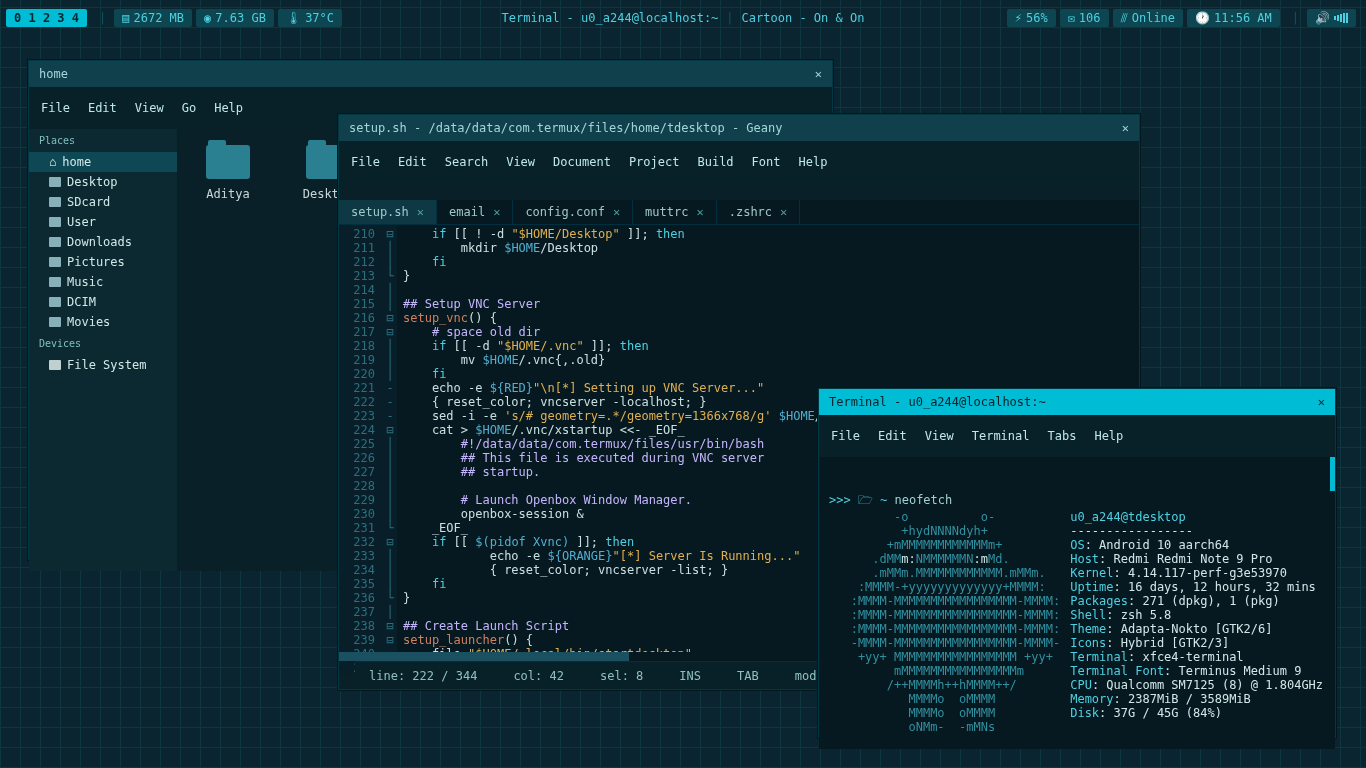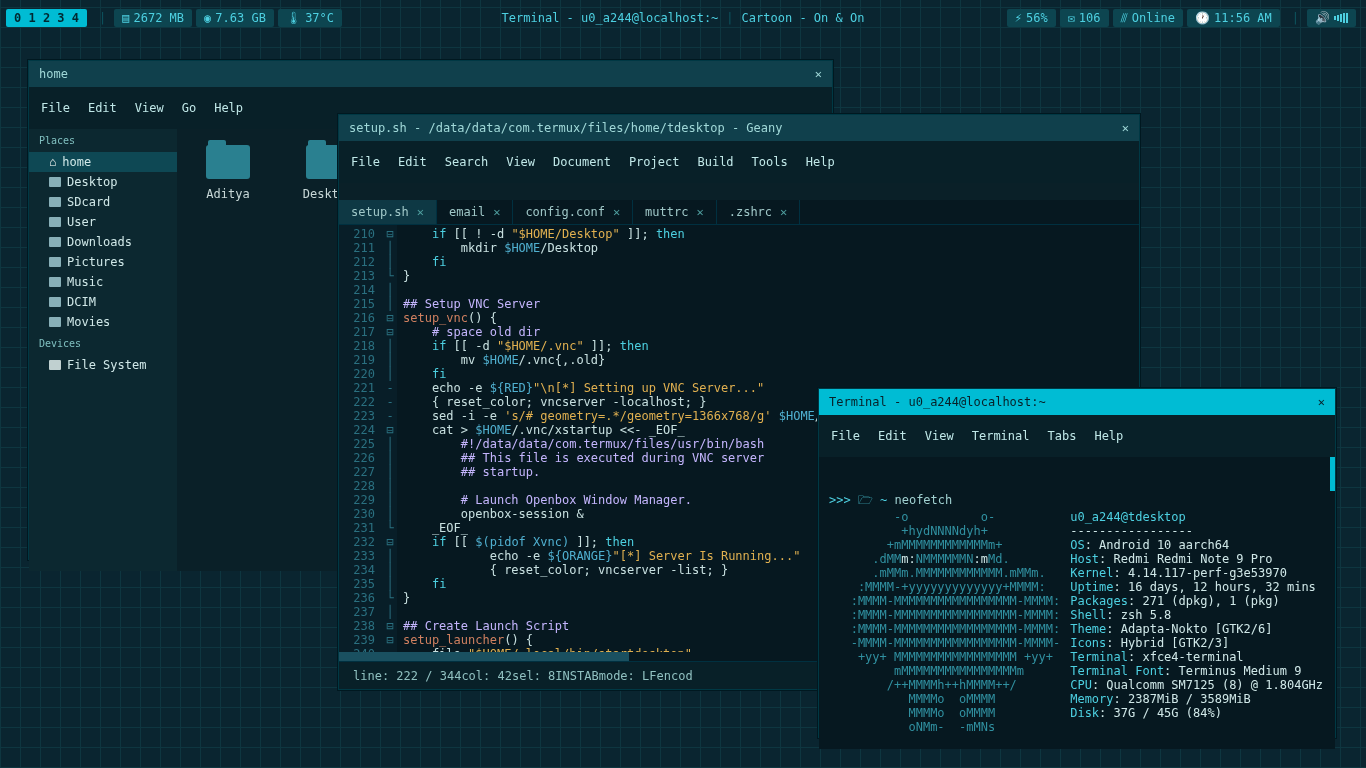--- a/index.html
+++ b/index.html
@@ -39,21 +39,21 @@
 .geany { left: 338px; top: 114px; width: 802px; height: 576px; }
 .tabs { display: flex; background: #061820; border-bottom: 1px solid #003040; margin-top: 17px; }
 .tab { display: flex; align-items: center; gap: 8px; padding: 5px 12px; color: #a0c8c8; cursor: pointer; font-size: 11px; border-right: 1px solid #003040; }
 .tab.active { background: #0e3844; }
 .tab-x { color: #50a0a0; cursor: pointer; }
 .editor { display: flex; height: 450px; background: #061820; overflow: hidden; font-size: 11px; line-height: 14px; }
 .gutter { width: 44px; text-align: right; padding: 2px 8px 2px 2px; color: #2a7080; background: #081e28; }
 .fold { width: 14px; background: #081e28; color: #2a7080; padding: 2px 0; text-align: center; }
 .code { flex: 1; padding: 2px 6px; color: #c8e0e0; white-space: pre; overflow: hidden; }
 .kw { color: #4dd0e1; } .str { color: #e0b050; } .cmt { color: #c4b5fd; } .fn { color: #d08060; } .var { color: #50b0d0; }
-.statusbar { position: absolute; bottom: 0; left: 0; right: 0; height: 28px; display: flex; align-items: center; padding: 0 14px; background: #082028; color: #90c0c0; font-size: 11px; border-top: 1px solid #003040; }
+.statusbar { position: absolute; bottom: 0; left: 16px; right: 0; height: 28px; display: flex; align-items: center; gap: 36px; padding: 0 14px; background: #082028; color: #90c0c0; font-size: 11px; border-top: 1px solid #003040; }
 .hscroll { position:absolute; bottom:28px; left:0; right:0; height:9px; background:#061820; }
 .hscroll-thumb { height:100%; width:290px; background:#1a5060; }
 
 
 .term { left: 818px; top: 388px; width: 518px; height: 350px; z-index: 500; }
 .term .titlebar { background: #00bcd4; color: #082028; }
 .term-body { padding: 8px 10px; height: calc(100% - 56px); background: #061820; color: #a0d0d0; font-size: 11px; line-height: 14px; overflow: hidden; position: relative; white-space: pre; }
 .prompt { color: #4dd0e1; }
 .neoart { color: #3090a0; display:inline-block; }
 .neoinfo { display:inline-block; vertical-align: top; margin-left: 10px; }
@@ -176,21 +176,21 @@
     <span class="close">✕</span>
   </div>
   <div class="menubar">
     <span>File</span>
     <span>Edit</span>
     <span>Search</span>
     <span>View</span>
     <span>Document</span>
     <span>Project</span>
     <span>Build</span>
-    <span>Tools</span>
+    <span>Font</span>
     <span>Help</span>
   </div>
   <div class="tabs">
     <div class="tab active">
         <span>setup.sh</span>
         <span class="tab-x">✕</span>
       </div>
     <div class="tab">
         <span>email</span>
         <span class="tab-x">✕</span>

